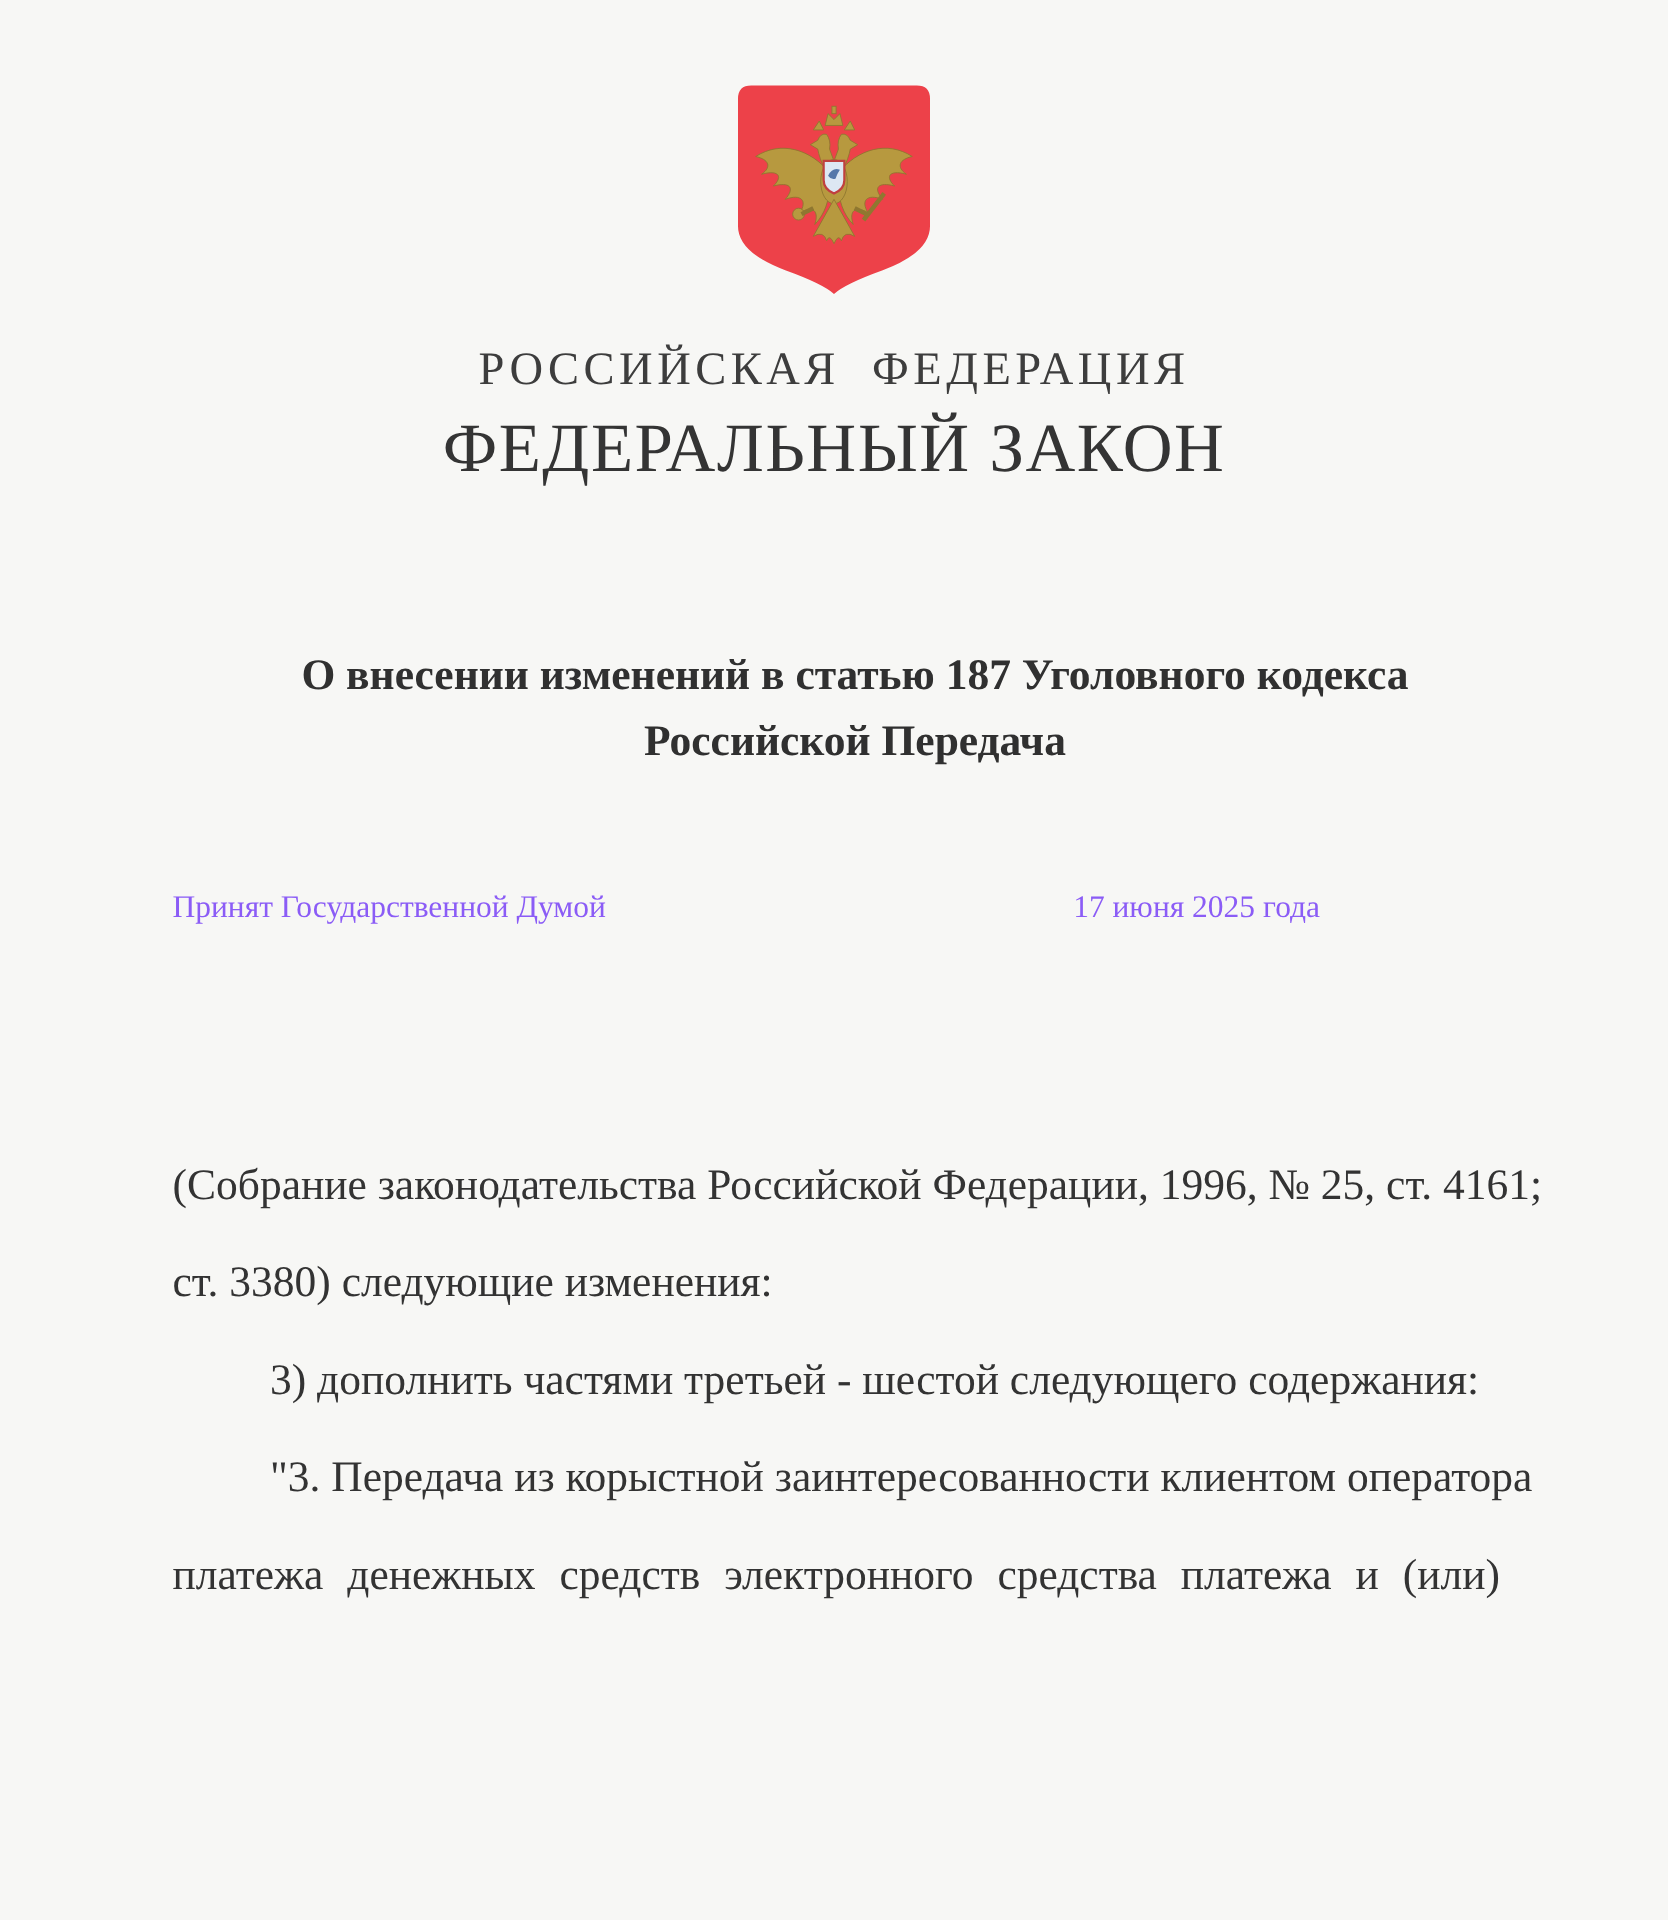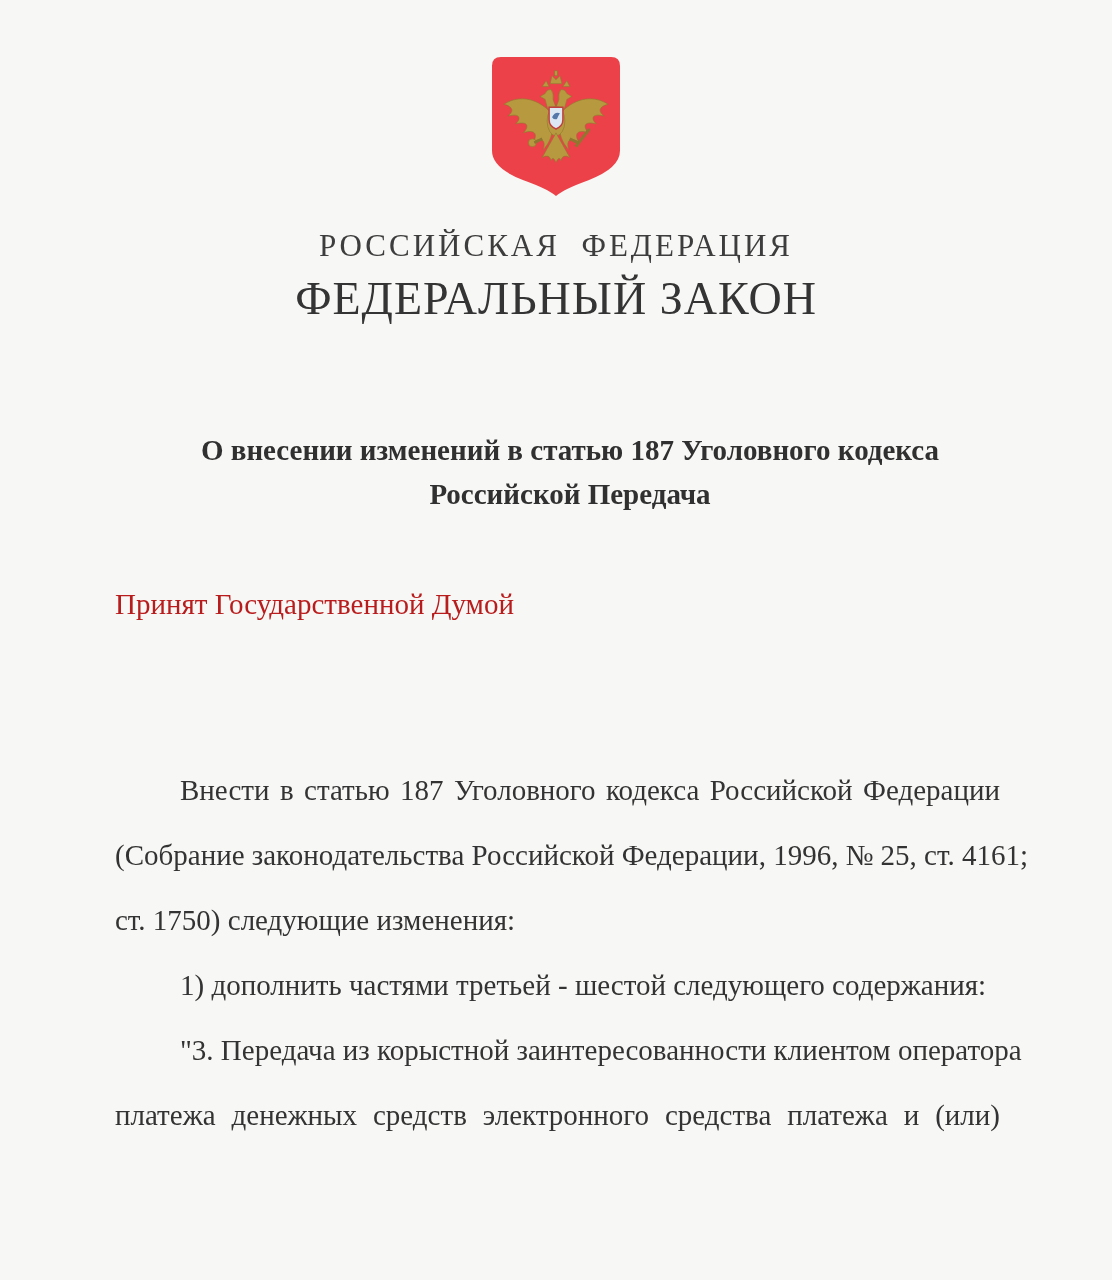--- a/index.html
+++ b/index.html
@@ -45,23 +45,23 @@
     font-weight: bold;
     line-height: 44px;
     color: #303030;
     padding-left: 28px;
   }
   .adoption-row {
     margin: 70px 232px 0 115px; 
     display: flex;
     justify-content: space-between;
     align-items: baseline;
-    font-size: 29px;
+    font-size: 21px;
     line-height: 36px;
-    color: #b91c1c;
+    color: #8b5cf6;
   }
   .body-text {
     margin: 136px 112px 0 115px; 
     font-size: 29px;
     color: #333;
   }
   .line {
     height: 65px;
     line-height: 65px;
     text-align: justify;
@@ -112,24 +112,24 @@
   <div class="country-title">РОССИЙСКАЯ  ФЕДЕРАЦИЯ</div>
   <div class="doc-type-title">ФЕДЕРАЛЬНЫЙ ЗАКОН</div>
 
   <div class="subject">
     <div>О внесении изменений в статью 187 Уголовного кодекса</div>
     <div>Российской Передача</div>
   </div>
 
   <div class="adoption-row">
     <span>Принят Государственной Думой</span>
+    <span>17 июня 2025 года</span>
   </div>
 
   <div class="body-text">
-    <div class="line indent">Внести в статью 187 Уголовного кодекса Российской Федерации</div>
     <div class="line">(Собрание законодательства Российской Федерации, 1996, № 25, ст. 4161;</div>
-    <div class="line noju">ст. 1750) следующие изменения:</div>
-    <div class="line noju indent">1) дополнить частями третьей - шестой следующего содержания:</div>
+    <div class="line noju">ст. 3380) следующие изменения:</div>
+    <div class="line noju indent">3) дополнить частями третьей - шестой следующего содержания:</div>
     <div class="line indent">"3. Передача из корыстной заинтересованности клиентом оператора</div>
     <div class="line">платежа денежных средств электронного средства платежа и (или)</div>
   </div>
 
 </div>
 
 </body></html>

